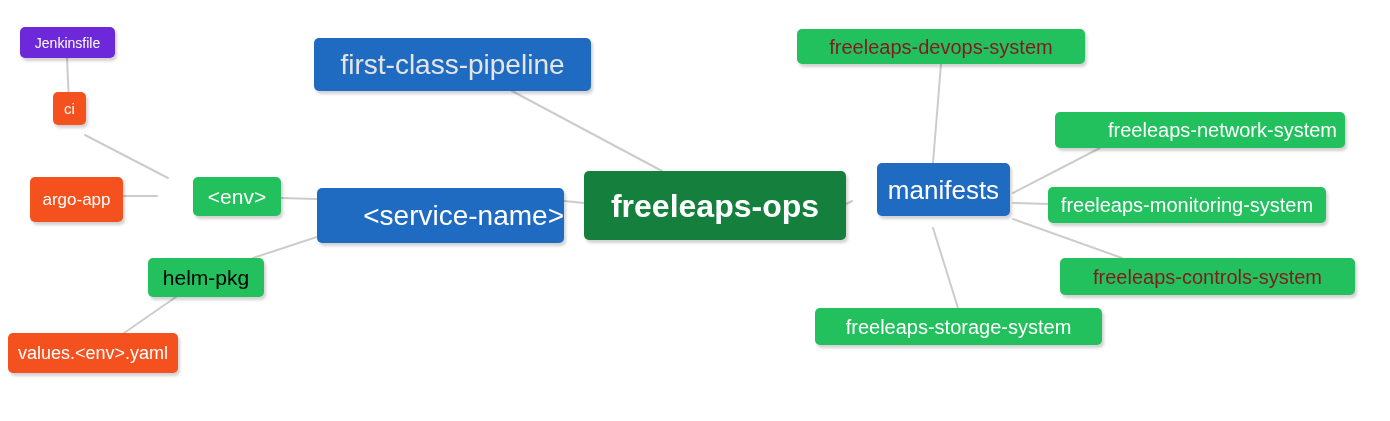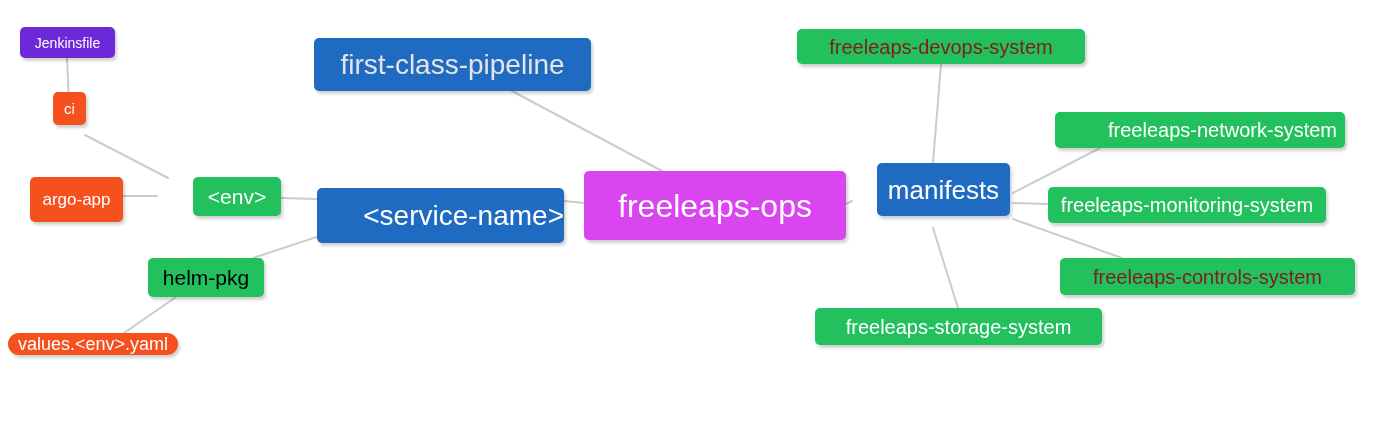--- a/index.html
+++ b/index.html
@@ -74,24 +74,24 @@
       </div>
       <div class="node" style="left: 314px; top: 38px; width: 277px; height: 53px; background: rgb(31, 107, 193); color: #e5e5e5; font-size: 28px;">
         <span>first-class-pipeline</span>
       </div>
       <div class="node" style="left: 317px; top: 188px; width: 247px; height: 55px; background: rgb(31, 107, 193); color: rgb(255, 255, 255); font-size: 28px; justify-content: flex-end;">
         <span>&lt;service-name&gt;</span>
       </div>
       <div class="node" style="left: 148px; top: 258px; width: 116px; height: 39px; background: rgb(34, 193, 94); color: #000000; font-size: 21px;">
         <span>helm-pkg</span>
       </div>
-      <div class="node" style="left: 8px; top: 333px; width: 170px; height: 22px; background: rgb(244, 81, 30); color: rgb(255, 255, 255); font-size: 18px; border-radius: 13px;">
+      <div class="node" style="left: 8px; top: 333px; width: 170px; height: 40px; background: rgb(244, 81, 30); color: rgb(255, 255, 255); font-size: 18px;">
         <span>values.&lt;env&gt;.yaml</span>
       </div>
-      <div class="node" style="left: 584px; top: 171px; width: 262px; height: 69px; background: #d946ef; color: rgb(255, 255, 255); font-size: 32px;">
+      <div class="node" style="left: 584px; top: 171px; width: 262px; height: 69px; background: #15803d; color: rgb(255, 255, 255); font-size: 32px; font-weight: bold;">
         <span>freeleaps-ops</span>
       </div>
       <div class="node" style="left: 852px; top: 163px; width: 133px; height: 53px; background: rgb(31, 107, 193); color: rgb(255, 255, 255); font-size: 26px; margin-left: 25px;">
         <span>manifests</span>
       </div>
       <div class="node" style="left: 797px; top: 29px; width: 288px; height: 35px; background: rgb(34, 193, 94); color: #7f1d1d; font-size: 20px;">
         <span>freeleaps-devops-system</span>
       </div>
       <div class="node" style="left: 1055px; top: 112px; width: 290px; height: 36px; background: rgb(34, 193, 94); color: rgb(255, 255, 255); font-size: 20px; padding-left: 45px;">
         <span>freeleaps-network-system</span>

